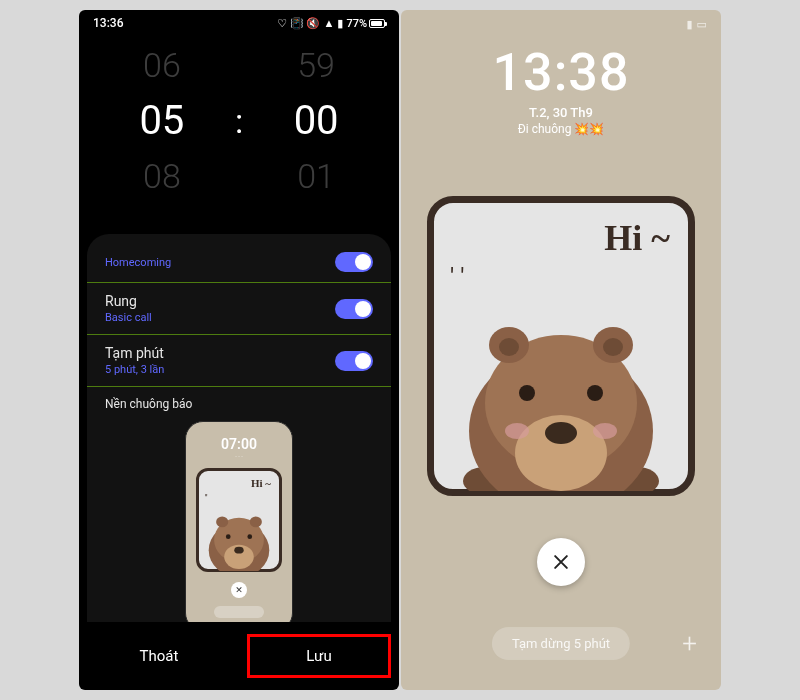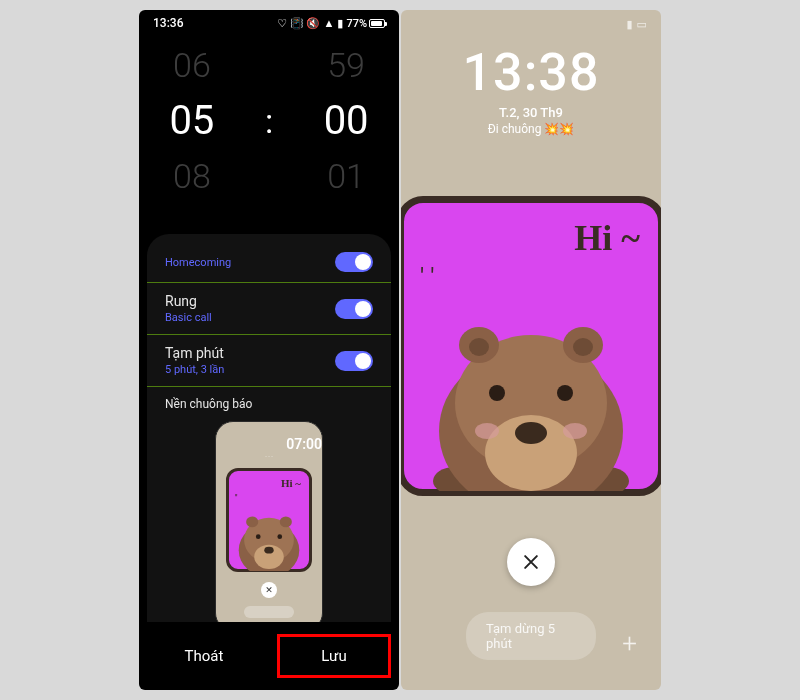--- a/index.html
+++ b/index.html
@@ -5,21 +5,21 @@
   * { margin: 0; padding: 0; box-sizing: border-box; }
   body {
     width: 800px; height: 700px;
     background: #d9d9d9;
     font-family: -apple-system, 'Segoe UI', Roboto, sans-serif;
     display: flex; justify-content: center; align-items: center;
     overflow: hidden;
   }
   .stage { display: flex; gap: 2px; }
   .phone {
-    width: 260px; height: 680px; position: relative; overflow: hidden;
+    width: 320px; height: 680px; position: relative; overflow: hidden;
   }
 
   
   .phone-left { background: #000; color: #fff; border-radius: 6px; }
   .status-bar {
     display: flex; justify-content: space-between; align-items: center;
     padding: 6px 14px 2px; font-size: 12px; font-weight: 500;
   }
   .status-icons { display: flex; gap: 3px; align-items: center; font-size: 11px; }
   .battery { display: inline-flex; align-items: center; gap: 2px; }
@@ -64,21 +64,21 @@
     content: ''; position: absolute; right: 2px; top: 2px;
     width: 16px; height: 16px; background: #fff; border-radius: 50%;
   }
   .bg-label { color: #e6e6e6; font-size: 12px; padding: 10px 18px 6px; }
 
   .mini-preview {
     width: 108px; height: 210px; margin: 4px auto 0;
     background: #c8beab; border-radius: 18px; position: relative;
     overflow: hidden; border: 1px solid #2a2a2a;
   }
-  .mini-time { text-align: right; font-size: 14px; color: #fff; font-weight: 600; margin-top: 14px; }
+  .mini-time { text-align: center; font-size: 14px; color: #fff; font-weight: 600; margin-top: 14px; }
   .mini-sub  { text-align: center; font-size: 6px; color: #fff; }
 
   .footer-bar {
     position: absolute; left: 0; right: 0; bottom: 6px; height: 56px;
     background: #000; display: flex;
   }
   .fbtn {
     flex: 1; display: flex; align-items: center; justify-content: center;
     color: #fff; font-size: 15px;
   }
@@ -115,21 +115,21 @@
     font-size: 13px; padding: 9px 20px; border-radius: 22px; backdrop-filter: blur(2px);
   }
   .plus-btn {
     position: absolute; bottom: 32px; right: 24px;
     color: rgba(255,255,255,.8); font-size: 26px; font-weight: 300;
   }
 
   
   .capy-frame {
     position: absolute; left: 50%; transform: translateX(-50%);
-    border: 7px solid #3a2c24; border-radius: 26px; background: #d946ef;
+    border: 7px solid #3a2c24; border-radius: 26px; background: #e5e5e5;
   }
   .big .capy-frame  { top: 186px; width: 268px; height: 300px; }
   .mini-preview .capy-frame { top: 46px; width: 86px; height: 104px; border-width: 3px; border-radius: 12px; }
   .capy-hi {
     position: absolute; right: 18px; top: 14px; font-family: 'Comic Sans MS', cursive;
     color: #3a2c24; font-weight: 600;
   }
   .big .capy-hi { font-size: 36px; }
   .mini-preview .capy-hi { font-size: 11px; right: 8px; top: 6px; }
   .capy-whisk { position: absolute; left: 16px; top: 60px; color:#3a2c24; }

